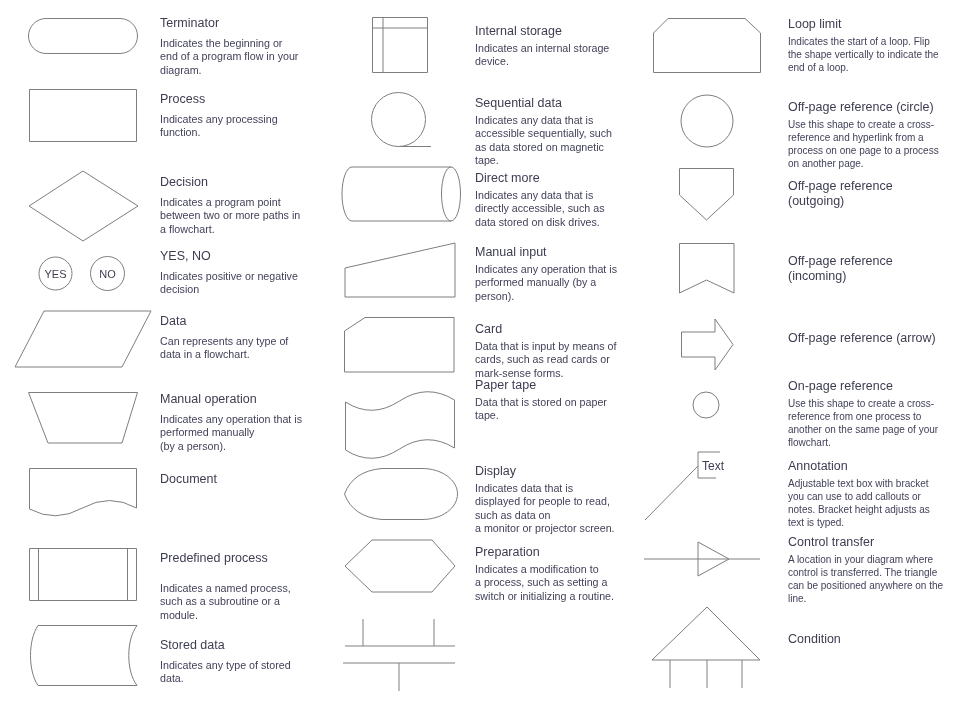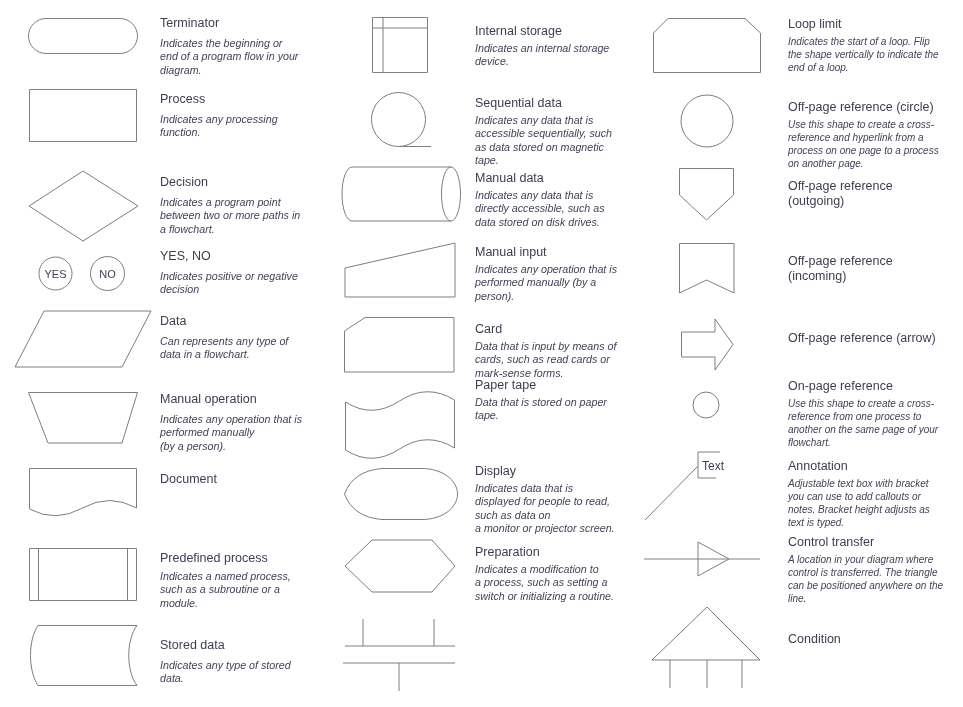--- a/index.html
+++ b/index.html
@@ -8,21 +8,21 @@
     font-family:"Liberation Sans", sans-serif;color:#3d3d51;overflow:hidden;
   }
   svg.shape{position:absolute;overflow:visible;}
   svg.shape *{vector-effect:non-scaling-stroke;}
   .txt{position:absolute;}
   .c1{left:160px;width:175px;}
   .c2{left:475px;width:175px;}
   .c3{left:788px;width:180px;}
   .title{font-size:12.5px;line-height:15px;margin:0 0 6px 0;white-space:pre-line;color:#3d3d51;}
   .c2 .title,.c3 .title{margin-bottom:3px;}
-  .desc{font-size:10.7px;line-height:13.4px;white-space:pre-line;color:#42425a;font-style:italic;}
+  .desc{font-size:10.7px;line-height:13.4px;white-space:pre-line;color:#42425a;}
   .c3 .desc{font-size:10px;line-height:13px;}
   .shape-stroke{fill:none;stroke:#7e7e7e;stroke-width:1;}
   .shape-label{font-family:"Liberation Sans",sans-serif;font-size:11px;fill:#3d3d51;stroke:none;}
   .annot-label{font-family:"Liberation Sans",sans-serif;font-size:12px;fill:#3d3d51;stroke:none;}
 </style>
 </head>
 <body>
 
 <div class="canvas">
 
@@ -176,21 +176,21 @@
   <div class="txt c1" style="top:392px">
     <div class="title">Manual operation</div>
     <div class="desc">Indicates any operation that is
 performed manually
 (by a person).</div>
   </div>
   <div class="txt c1" style="top:472px">
     <div class="title">Document</div>
   </div>
   <div class="txt c1" style="top:551px">
-    <div class="title" style="margin-bottom:4px">Predefined process</div>
+    <div class="title" style="margin-bottom:16px">Predefined process</div>
     <div class="desc">Indicates a named process,
 such as a subroutine or a
 module.</div>
   </div>
   <div class="txt c1" style="top:638px">
     <div class="title">Stored data</div>
     <div class="desc">Indicates any type of stored
 data.</div>
   </div>
 
@@ -200,21 +200,21 @@
 device.</div>
   </div>
   <div class="txt c2" style="top:96px">
     <div class="title">Sequential data</div>
     <div class="desc">Indicates any data that is
 accessible sequentially, such
 as data stored on magnetic
 tape.</div>
   </div>
   <div class="txt c2" style="top:171px">
-    <div class="title">Manual data</div>
+    <div class="title">Direct more</div>
     <div class="desc">Indicates any data that is
 directly accessible, such as
 data stored on disk drives.</div>
   </div>
   <div class="txt c2" style="top:245px">
     <div class="title">Manual input</div>
     <div class="desc">Indicates any operation that is
 performed manually (by a
 person).</div>
   </div>

